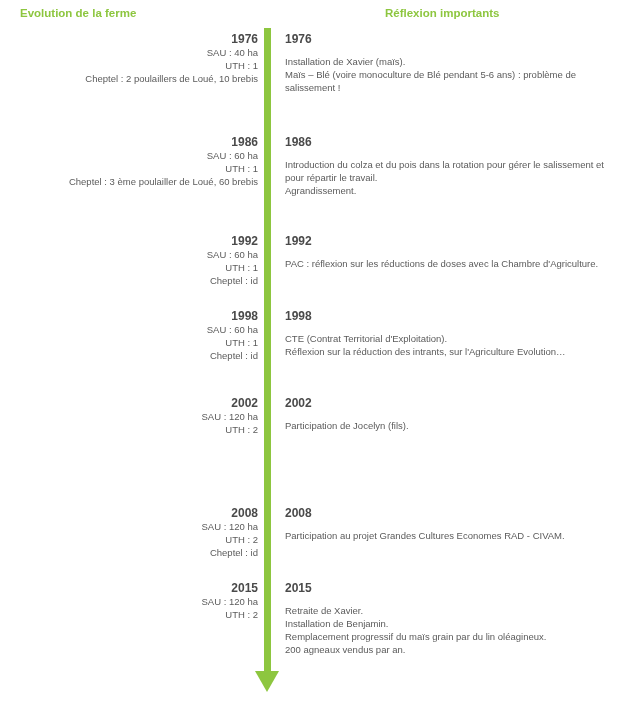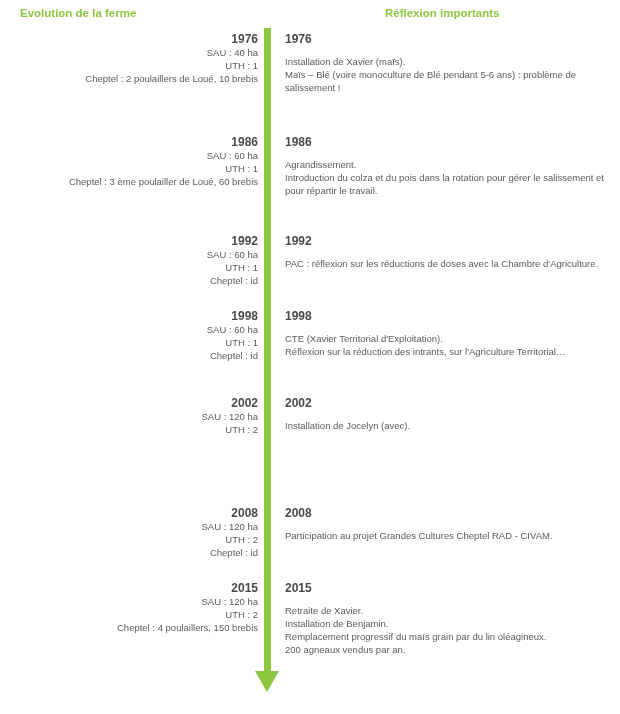--- a/index.html
+++ b/index.html
@@ -112,22 +112,22 @@
       <div class="year">1986</div>
       <div class="farm-lines">
             <div class="farm-line">SAU : 60 ha</div>
             <div class="farm-line">UTH : 1</div>
             <div class="farm-line">Cheptel : 3 ème poulailler de Loué, 60 brebis</div>
           </div>
     </div>
     <div class="events">
       <div class="year">1986</div>
       <div class="event-lines">
+            <div class="event-line">Introduction du colza et du pois dans la rotation pour gérer le salissement et pour répartir le travail.</div>
             <div class="event-line">Agrandissement.</div>
-            <div class="event-line">Introduction du colza et du pois dans la rotation pour gérer le salissement et pour répartir le travail.</div>
           </div>
     </div>
   </div>
 
   <div class="section" style="top: 235px;">
     <div class="farm">
       <div class="year">1992</div>
       <div class="farm-lines">
             <div class="farm-line">SAU : 60 ha</div>
             <div class="farm-line">UTH : 1</div>
@@ -147,66 +147,65 @@
       <div class="year">1998</div>
       <div class="farm-lines">
             <div class="farm-line">SAU : 60 ha</div>
             <div class="farm-line">UTH : 1</div>
             <div class="farm-line">Cheptel : id</div>
           </div>
     </div>
     <div class="events">
       <div class="year">1998</div>
       <div class="event-lines">
-            <div class="event-line">CTE (Xavier Territorial d'Exploitation).</div>
-            <div class="event-line">Réflexion sur la réduction des intrants, sur l'Agriculture Territorial…</div>
+            <div class="event-line">CTE (Contrat Territorial d'Exploitation).</div>
+            <div class="event-line">Réflexion sur la réduction des intrants, sur l'Agriculture Evolution…</div>
           </div>
     </div>
   </div>
 
   <div class="section" style="top: 397px;">
     <div class="farm">
       <div class="year">2002</div>
       <div class="farm-lines">
             <div class="farm-line">SAU : 120 ha</div>
             <div class="farm-line">UTH : 2</div>
           </div>
     </div>
     <div class="events">
       <div class="year">2002</div>
       <div class="event-lines">
-            <div class="event-line">Installation de Jocelyn (avec).</div>
+            <div class="event-line">Participation de Jocelyn (fils).</div>
           </div>
     </div>
   </div>
 
   <div class="section" style="top: 507px;">
     <div class="farm">
       <div class="year">2008</div>
       <div class="farm-lines">
             <div class="farm-line">SAU : 120 ha</div>
             <div class="farm-line">UTH : 2</div>
             <div class="farm-line">Cheptel : id</div>
           </div>
     </div>
     <div class="events">
       <div class="year">2008</div>
       <div class="event-lines">
-            <div class="event-line">Participation au projet Grandes Cultures Cheptel RAD - CIVAM.</div>
+            <div class="event-line">Participation au projet Grandes Cultures Economes RAD - CIVAM.</div>
           </div>
     </div>
   </div>
 
   <div class="section" style="top: 582px;">
     <div class="farm">
       <div class="year">2015</div>
       <div class="farm-lines">
             <div class="farm-line">SAU : 120 ha</div>
             <div class="farm-line">UTH : 2</div>
-            <div class="farm-line">Cheptel : 4 poulaillers, 150 brebis</div>
           </div>
     </div>
     <div class="events">
       <div class="year">2015</div>
       <div class="event-lines">
             <div class="event-line">Retraite de Xavier.</div>
             <div class="event-line">Installation de Benjamin.</div>
             <div class="event-line">Remplacement progressif du maïs grain par du lin oléagineux.</div>
             <div class="event-line">200 agneaux vendus par an.</div>
           </div>

